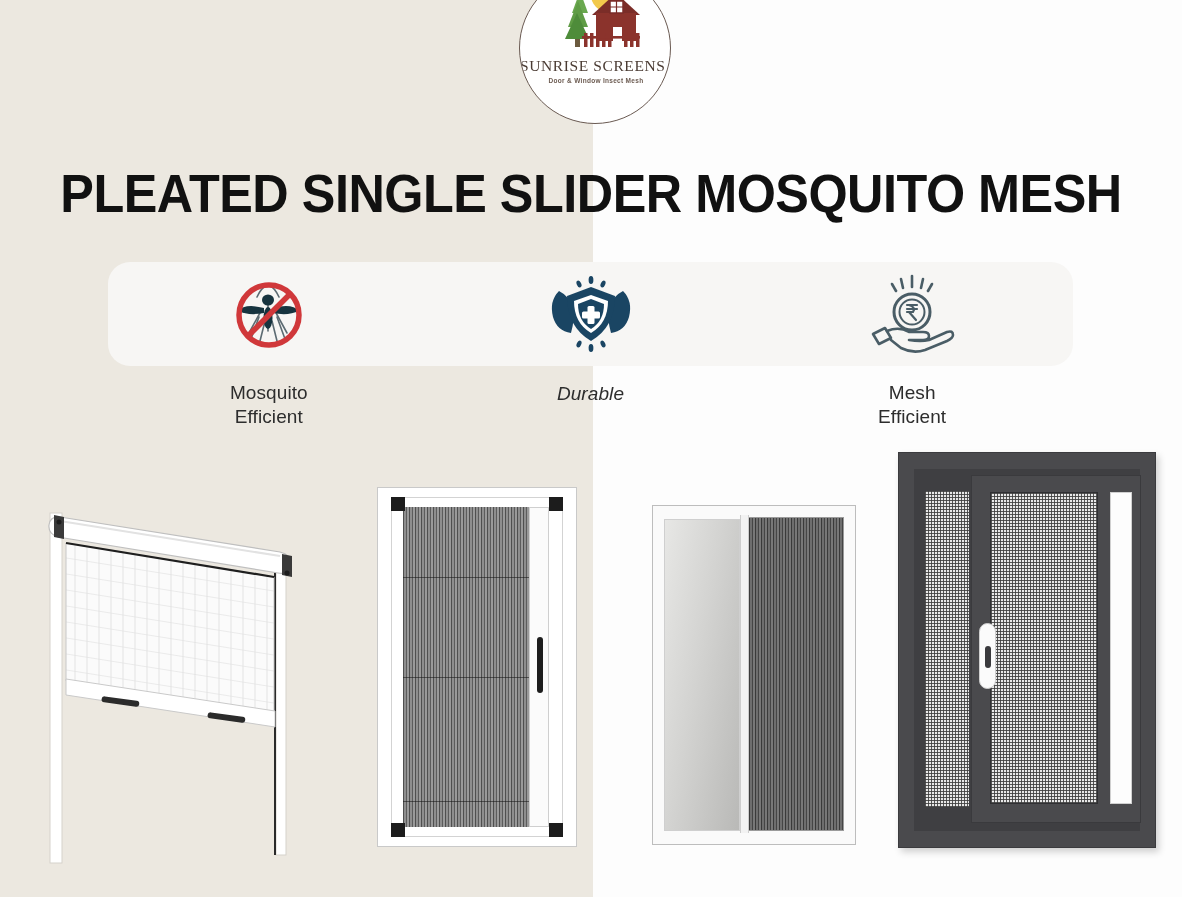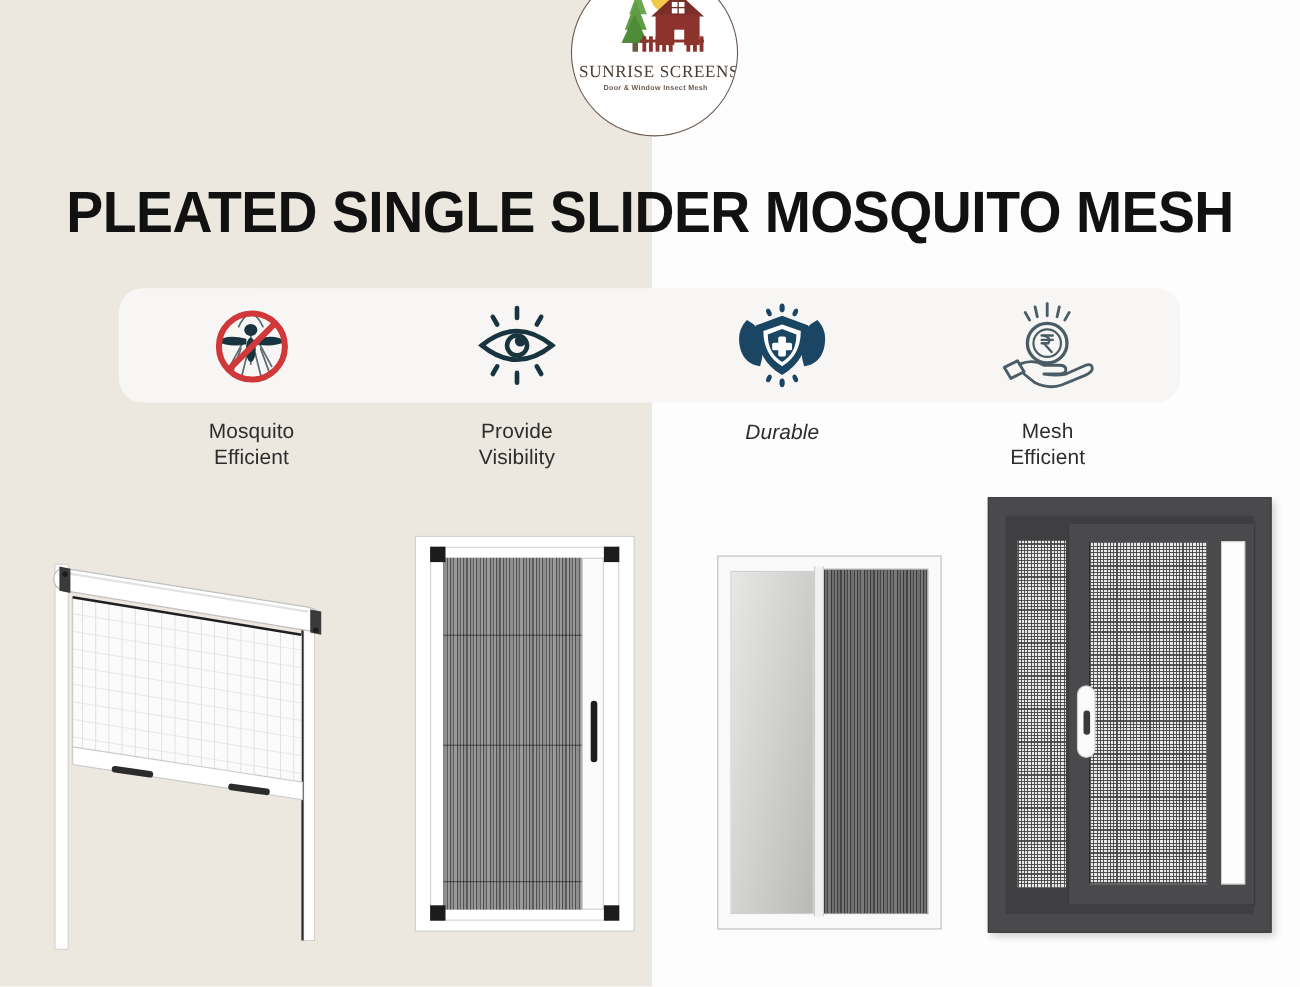--- a/index.html
+++ b/index.html
@@ -52,21 +52,21 @@
   .logo-art {
     position: absolute;
     left: 0; top: 14px;
     width: 152px; height: 74px;
   }
   .logo-name {
     position: absolute;
     left: 0;
     top: 84px;
     width: 152px;
-    text-align: right;
+    text-align: left;
     font-family: "Liberation Serif", serif;
     font-size: 15.5px;
     letter-spacing: 0.6px;
     color: #4a3b33;
     white-space: nowrap;
   }
   .logo-tag {
     position: absolute;
     left: 0;
     top: 104px;
@@ -366,39 +366,20 @@
           <path d="M46 33 Q65 28 72 36 Q61 41 46 38 Z" fill="#17343f"></path>
           <ellipse cx="41" cy="43" rx="4.5" ry="11" fill="#17343f"></ellipse>
           <circle cx="42" cy="40" r="30" fill="none" stroke="#d0383a" stroke-width="5.5"></circle>
           <line x1="21" y1="61" x2="63" y2="19" stroke="#d0383a" stroke-width="5.5"></line>
         </svg>
       </div>
       <div class="feature-label">Mosquito
 Efficient</div>
     </div>
 
-    <div class="feature">
-      <div class="feature-icon">
-        <svg width="88" height="76" viewBox="0 0 88 76">
-          <g stroke="#17343f" stroke-width="4.2" fill="none" stroke-linecap="round">
-            <path d="M12 38 Q44 12 76 38 Q44 64 12 38 Z"></path>
-            <path d="M44 29 a9 9 0 1 0 0.1 0"></path>
-            <line x1="44" y1="4" x2="44" y2="13"></line>
-            <line x1="44" y1="63" x2="44" y2="72"></line>
-            <line x1="22" y1="12" x2="26" y2="19"></line>
-            <line x1="66" y1="12" x2="62" y2="19"></line>
-            <line x1="22" y1="64" x2="26" y2="57"></line>
-            <line x1="66" y1="64" x2="62" y2="57"></line>
-          </g>
-          <circle cx="47" cy="34" r="5" fill="#17343f"></circle>
-        </svg>
-      </div>
-      <div class="feature-label">Provide
-Visibility</div>
-    </div>
 
 
     <div class="feature">
       <div class="feature-icon">
         <svg width="92" height="78" viewBox="0 0 92 78">
           <g fill="#1a4563">
             <path d="M14 16 Q4 26 8 42 Q12 56 26 58 Q30 44 28 34 Q26 22 14 16 Z"></path>
             <path d="M78 16 Q88 26 84 42 Q80 56 66 58 Q62 44 64 34 Q66 22 78 16 Z"></path>
             <path d="M46 12 L70 21 Q70 52 46 66 Q22 52 22 21 Z"></path>
           </g>

